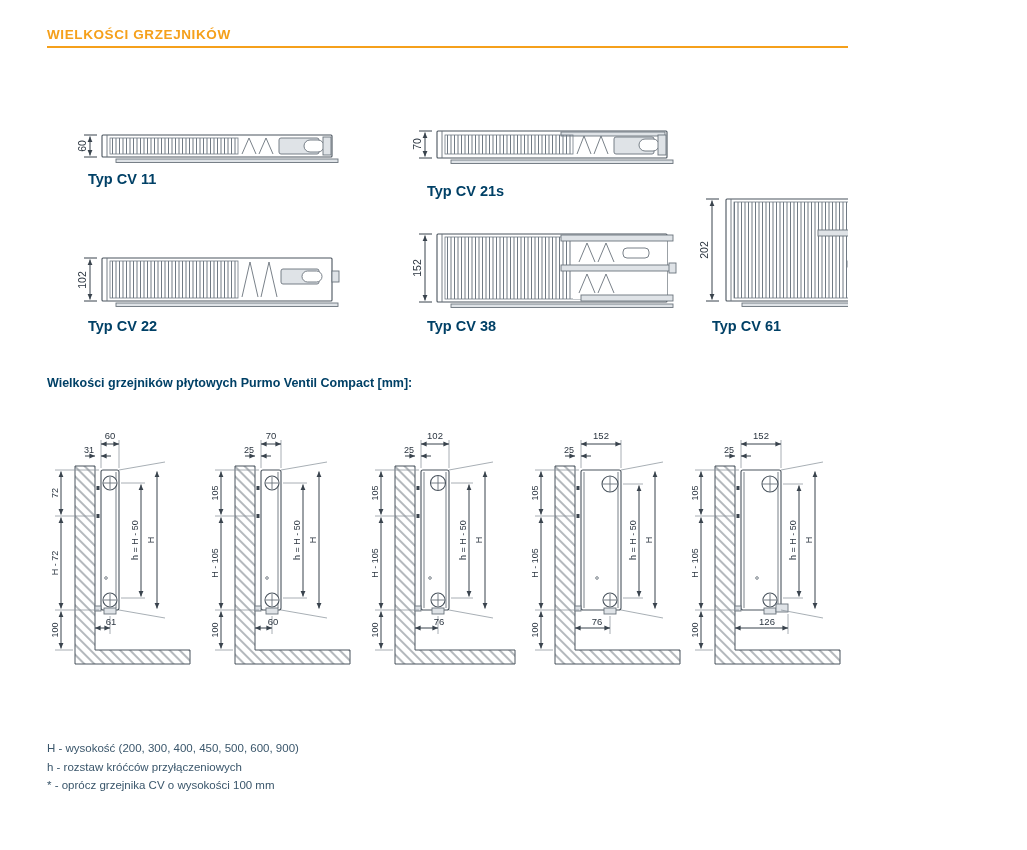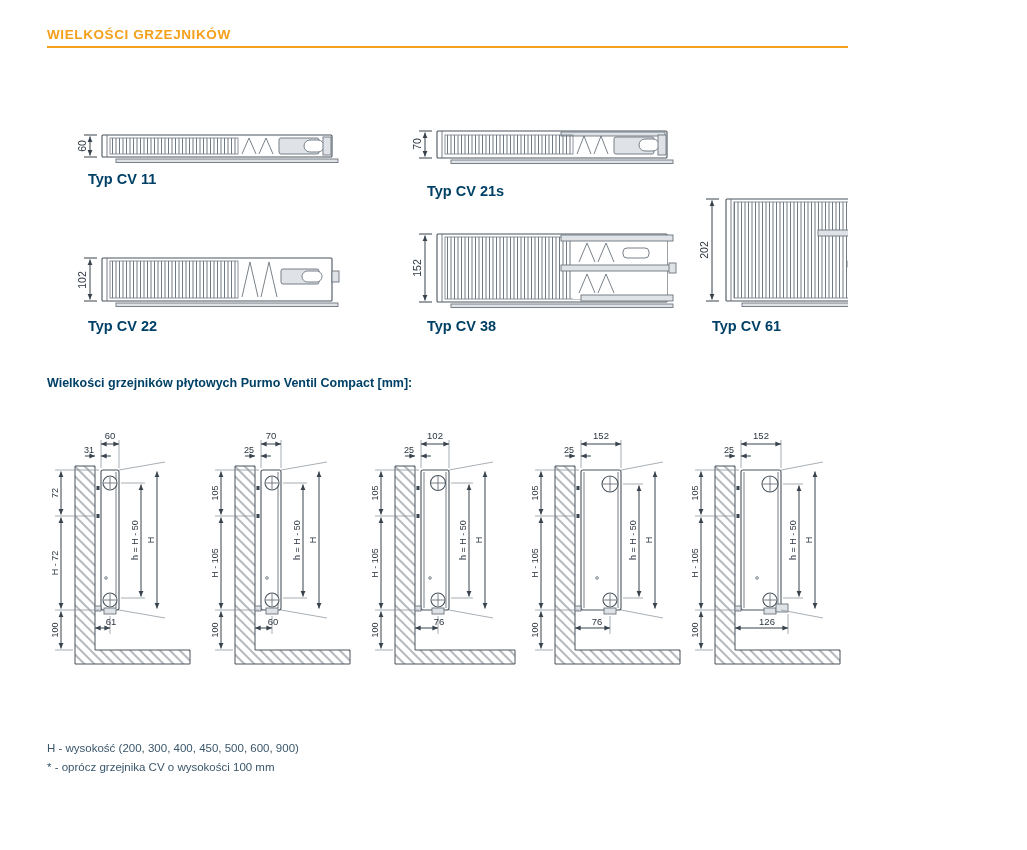--- a/index.html
+++ b/index.html
@@ -453,16 +453,17 @@
       <text class="t9" transform="rotate(-90 3 106)" x="3" y="109" text-anchor="middle">200</text>
       <text transform="rotate(-90 3 160)" x="3" y="163" text-anchor="middle" font-size="8">min. 100</text>
       <line class="ext" x1="72" y1="140" x2="72" y2="170"></line>
       <line class="dim" x1="30" y1="166" x2="72" y2="166"></line>
       <text class="t95" x="56" y="162" text-anchor="middle">126</text>
     </g>
   </svg>
 
   <div class="abs legend" style="left:47px;top:739px;">
     <div>H - wysokość (200, 300, 400, 450, 500, 600, 900)</div>
+    <div>h - rozstaw króćców przyłączeniowych</div>
     <div>* - oprócz grzejnika CV o wysokości 100 mm</div>
   </div>
 
 </div>
 
 </body></html>

